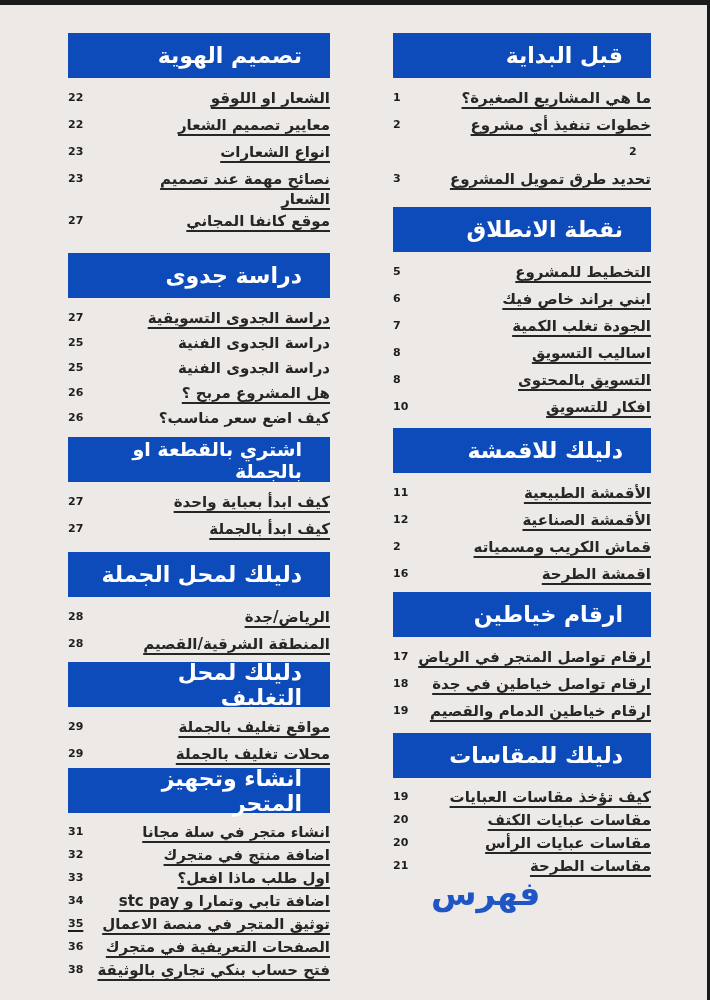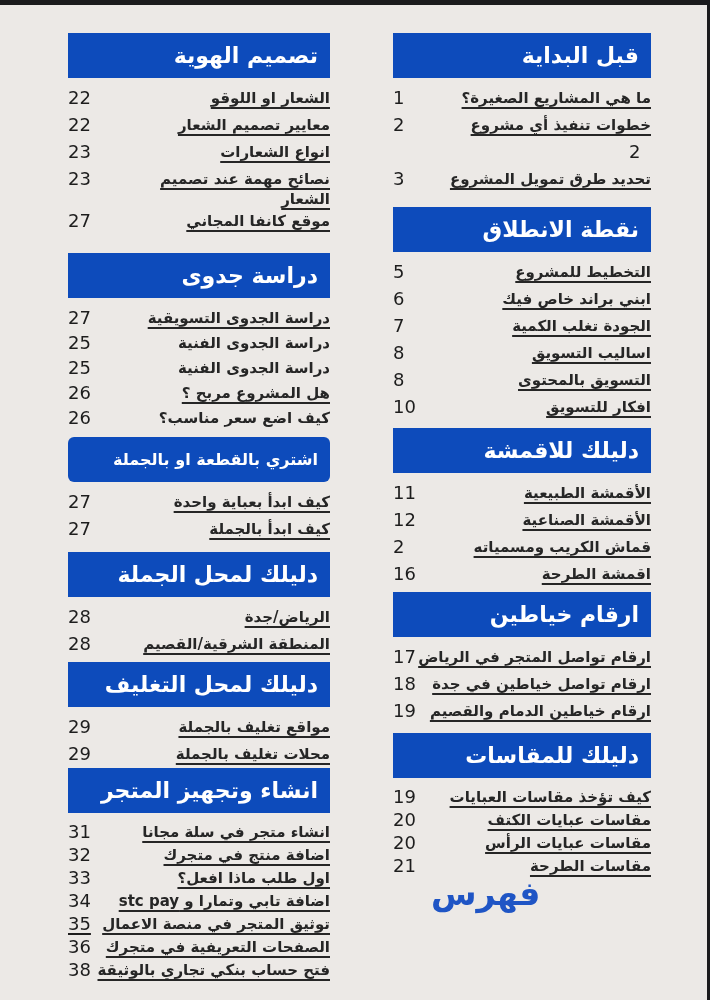--- a/index.html
+++ b/index.html
@@ -12,39 +12,39 @@
   .edge-right{position:absolute;top:0;right:0;width:3px;height:1000px;background:#1b1b1d;z-index:5;}
 
   .col{position:absolute;top:0;height:1000px;}
   .col-first{right:59px;width:258px;}   
   .col-second{right:380px;width:262px;} 
 
   .section{position:absolute;right:0;left:0;}
   .sec-head{
     height:45px;background:#0d4bbb;color:#ffffff;
     display:flex;align-items:center;justify-content:flex-start;
-    padding:0 12px;box-sizing:border-box;
+    padding:0 28px;box-sizing:border-box;
     font-size:22px;font-weight:bold;letter-spacing:0;
   }
-  .sec-head.long{font-size:16px;border-radius:6px;}
+  .sec-head.long{font-size:19px;}
   .items{margin-top:8px;}
   .row{
     display:flex;justify-content:space-between;align-items:flex-start;
     min-height:27px;box-sizing:border-box;padding-top:2px;
   }
   .row.compact{min-height:23px;padding-top:1px;}
   .row.mid{min-height:25px;}
   .t{
     font-size:15px;font-weight:bold;color:#262626;line-height:20px;
     text-decoration:underline;text-decoration-thickness:1.5px;text-underline-offset:4px;
   }
   .t.wrap{max-width:175px;}
   .row.nu .t{text-decoration:none;}
   .n{
-    font-size:18px;font-weight:normal;color:#1d1d1d;line-height:20px;
+    font-size:11px;font-weight:bold;color:#1d1d1d;line-height:20px;
     direction:ltr;min-width:22px;text-align:left;
   }
   .n.u{text-decoration:underline;text-decoration-thickness:1.5px;text-underline-offset:3px;}
 
   .toc-title{
     position:absolute;top:868px;right:0;left:0;
     padding-left:18px;box-sizing:border-box;
     text-align:left;
   }
   .toc-title div{

